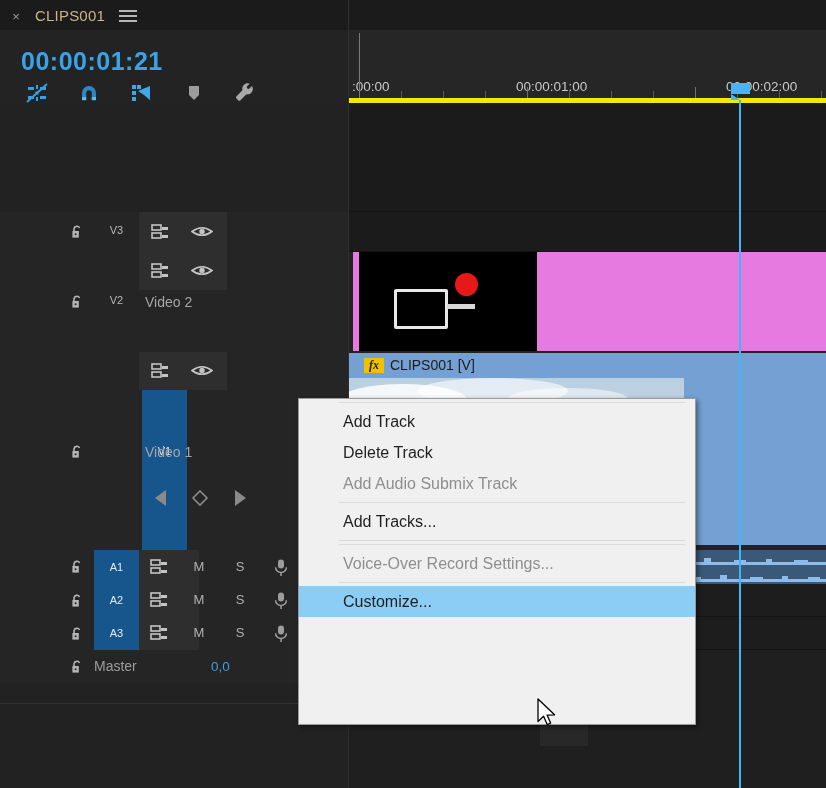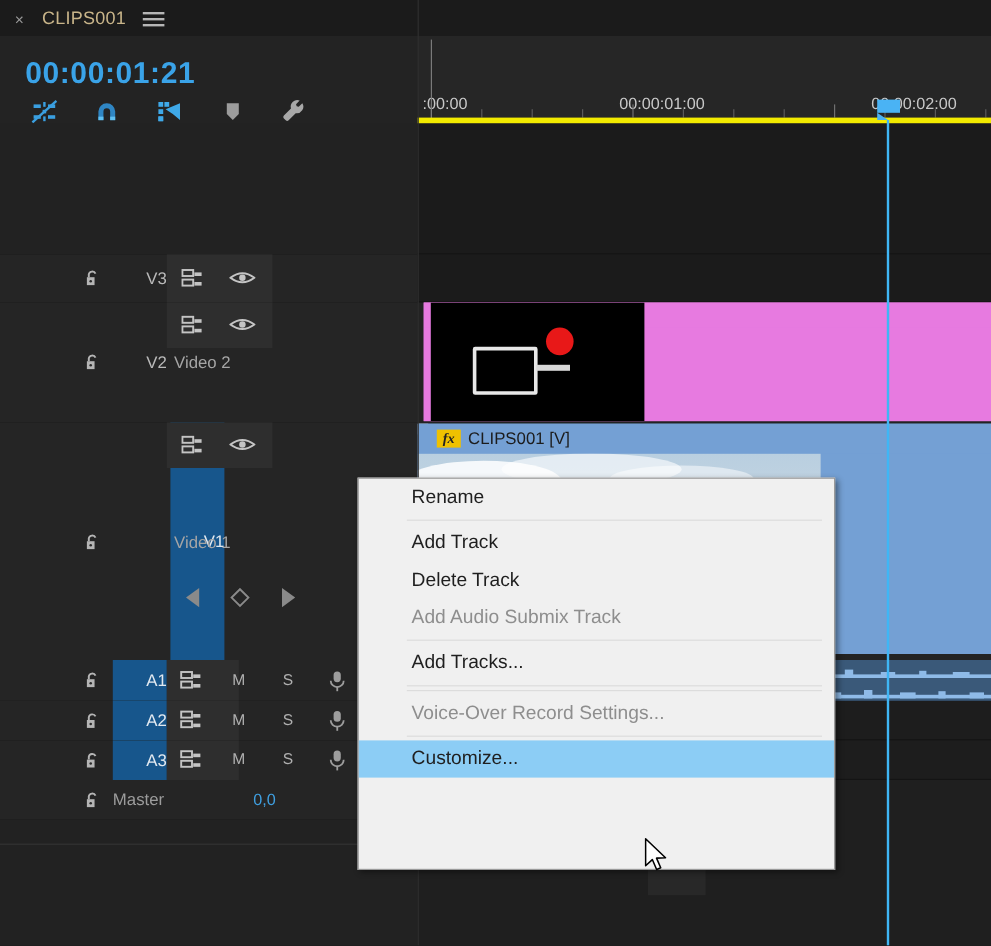--- a/index.html
+++ b/index.html
@@ -80,22 +80,22 @@
     position:absolute;left:0;width:348px;
     border-bottom:1px solid #141414;
     background:#252525;
   }
   .hdr.blank{background:#222;border-bottom:1px solid #141414;}
   .hdr-inner{position:relative;width:100%;height:100%;}
   .lock{
     position:absolute;left:69px;width:16px;height:16px;cursor:default;
   }
   .trk-name{
-    position:absolute;left:94px;width:45px;text-align:right;
-    color:#b9b9b9;font-size:14px;cursor:default;
+    position:absolute;left:94px;width:45px;text-align:center;
+    color:#b9b9b9;font-size:11px;cursor:default;
   }
   .trk-name.selected{background:#17568c;color:#e2e9f0;}
   .btnbox{
     position:absolute;background:#2e2e2e;
   }
   .ibtn{position:absolute;cursor:default;}
   .ms-lbl{
     position:absolute;color:#b0b0b0;font-size:13px;text-align:center;width:18px;cursor:default;
   }
   .trk-longname{
@@ -590,21 +590,20 @@
       </div>
     </div>
 
     <div class="scroll-ghost" style="left:192px;top:621px;"></div>
   </div>
 
   <div class="bottom-divider"></div>
 
   <div class="ctx">
 
-    <div class="ctx-item">Rename</div>
     <div class="ctx-sep"></div>
 
     <div class="ctx-item">Add Track</div>
     <div class="ctx-item">Delete Track</div>
     <div class="ctx-item disabled">Add Audio Submix Track</div>
     <div class="ctx-sep"></div>
 
     <div class="ctx-item">Add Tracks...</div>
     <div class="ctx-sep"></div>
 

